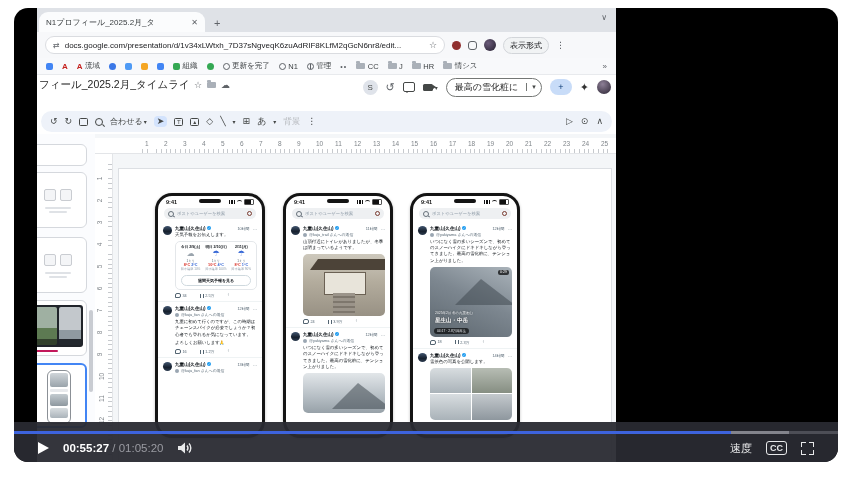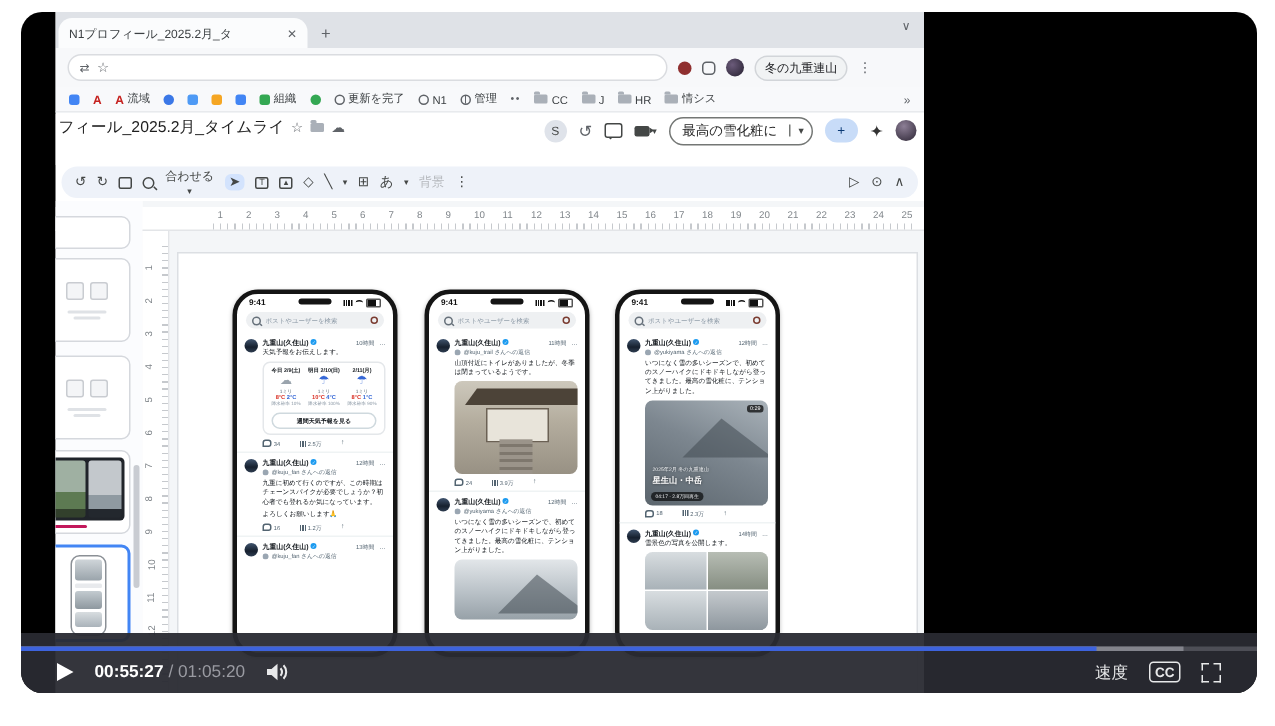--- a/index.html
+++ b/index.html
@@ -59,21 +59,21 @@
   .sparkle{font-size:11px;color:#333;}
   .gavatar{width:14px;height:14px;border-radius:50%;background:radial-gradient(circle at 40% 30%,#8d7f96,#2b2433);}
   .menurow{position:absolute;left:2px;top:88px;display:flex;gap:10px;}
   .menurow span{font-size:9px;color:#444746;white-space:nowrap;}
 
   
   .gtoolbar{position:absolute;left:4px;top:103px;right:4px;height:21px;background:#eef2f9;border-radius:11px;display:flex;align-items:center;gap:7px;padding:0 9px;box-sizing:border-box;color:#444746;}
   .gtoolbar .tico{font-size:9px;line-height:1;}
   .tsel{background:#d3e3fd;border-radius:4px;padding:1px 3px;}
   .tdis{color:#b6b9be;font-size:8.5px;}
-  .tfit{font-size:8px;display:flex;align-items:center;gap:1px;flex-direction:column;}
+  .tfit{font-size:8px;display:flex;align-items:center;gap:1px;}
   .tbox{width:9px;height:8px;border:1px solid #444746;border-radius:1.5px;font-size:6px;display:flex;align-items:center;justify-content:center;box-sizing:border-box;}
   .tright{margin-left:auto;display:flex;gap:8px;align-items:center;}
   .mag{width:6px;height:6px;border:1.2px solid #444746;border-radius:50%;position:relative;}
   .mag::after{content:"";position:absolute;right:-2.5px;bottom:-2px;width:3px;height:1.2px;background:#444746;transform:rotate(45deg);}
 
   
   .workspace{position:absolute;left:58px;top:126px;right:0;bottom:0;background:#f4f6f8;}
   .ruler-h{position:absolute;left:0;top:130px;right:0;height:15px;background:#fff;border-bottom:1px solid #e3e5e8;}
   .ruler-h .tickstrip{position:absolute;left:105px;right:4px;bottom:0;height:4px;background:repeating-linear-gradient(90deg,#c6c9cd 0,#c6c9cd 0.8px,transparent 0.8px,transparent 4.75px);}
   .rnum{position:absolute;top:2px;font-size:6.5px;color:#80868b;}
@@ -194,26 +194,27 @@
         <span class="tab-title">N1プロフィール_2025.2月_タ</span>
         <span class="tab-x">✕</span>
       </div>
       <span class="newtab">+</span>
       <span class="tab-chev">∨</span>
     </div>
 
     <div class="omnirow">
       <div class="omnibox">
         <span class="omni-send">⇄</span>
+        <span class="omni-url">docs.google.com/presentation/d/1v34xLWtxh_7D37sNgveqK6zuAdRIF8KLfM2qGcN6nr8/edit...</span>
         <span class="omni-star">☆</span>
       </div>
       <span class="ext-red"></span>
       <span class="ext-gray"></span>
       <span class="mini-avatar"></span>
-      <span class="update-pill">冬の九重連山</span>
+      <span class="update-pill">表示形式</span>
       <span class="kebab">⋮</span>
     </div>
 
     <div class="bookmarks" id="bookmarks">
         <span class="bm">
           <span class="bm-sq" style="background: rgb(66, 133, 244);"></span>
         </span>
         <span class="bm">
           <span class="bm-A" style="color: rgb(197, 34, 31);">A</span>
         </span>

